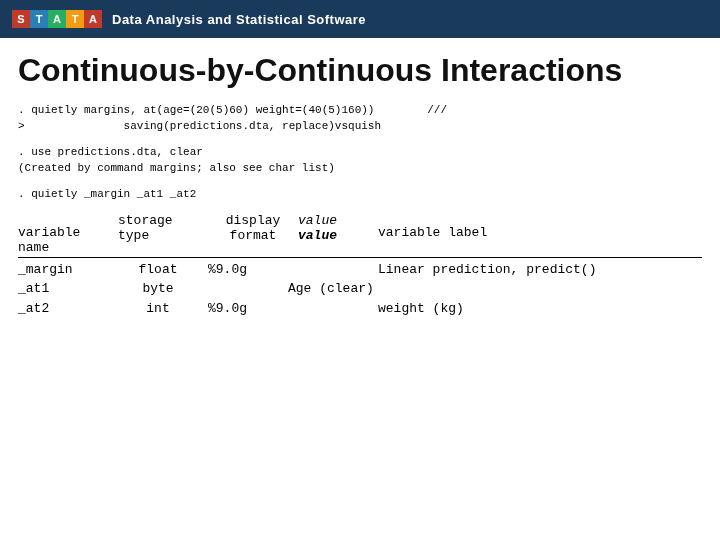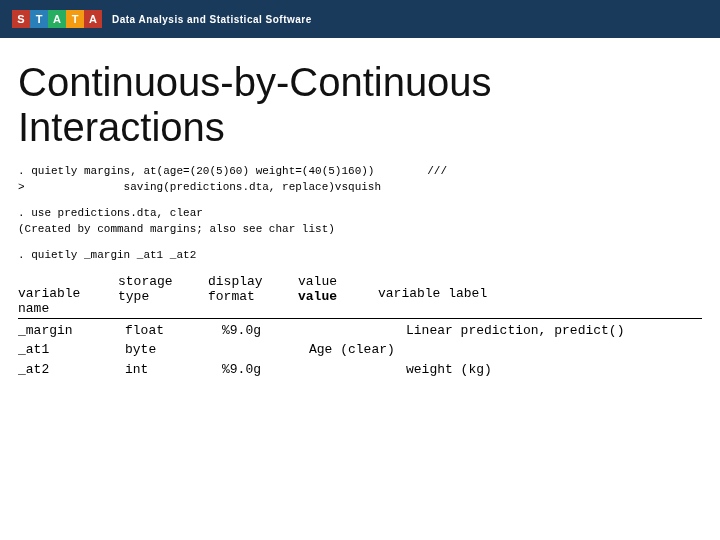--- a/index.html
+++ b/index.html
@@ -37,33 +37,32 @@
       font-size: 11px;
       color: white;
     }
     .logo-s { background: #c0392b; }
     .logo-t { background: #2980b9; }
     .logo-a1 { background: #27ae60; }
     .logo-a2 { background: #f39c12; }
 
     #header-text {
       color: #ffffff;
-      font-size: 10px;
+      font-size: 13px;
       font-weight: bold;
       letter-spacing: 0.5px;
     }
 
     
     #main-title {
-      font-size: 40px;
-      font-weight: normal;
+      font-size: 32px;
+      font-weight: bold;
       color: #111111;
       padding: 14px 18px 10px 18px;
       font-family: Arial, Helvetica, sans-serif;
-      margin-top: 8px;
     }
 
     
     #code-area {
       padding: 4px 18px 0 18px;
       font-family: 'Courier New', Courier, monospace;
       font-size: 11px;
       color: #000000;
       line-height: 1.45;
     }
@@ -89,31 +88,30 @@
       padding-bottom: 2px;
       color: #000;
     }
 
     .table-divider {
       border-top: 1.5px solid #000;
       margin-bottom: 2px;
     }
 
     .col-varname   { width: 100px; }
-    .col-storage   { width: 90px; text-align: left; padding-right: 10px; }
+    .col-storage   { width: 90px; text-align: center; padding-right: 10px; }
     .col-display   { width: 90px; }
-    .col-value     { width: 80px; }
+    .col-value     { width: 80px; font-style: italic; }
     .col-label     { flex: 1; }
 
     .table-header-row .col-storage { color: #000; }
 
     .data-row {
       display: flex;
       line-height: 1.5;
-      gap: 7px;
     }
 
     .data-row .varname { font-style: normal; }
   </style>
 </head>
 <body>
 
 <div id="header">
   <div id="stata-logo">
     <span class="logo-box logo-s">S</span>
@@ -144,21 +142,21 @@
   </div>
 
 </div>
 
 <div id="describe-table">
 
   <div class="table-header-row">
     <div class="col-varname" style="padding-top:12px;">variable name</div>
     <div class="col-storage" style="white-space:pre-line; text-align:left; padding-right:10px;">storage
 type</div>
-    <div class="col-display" style="white-space:pre-line;">display
+    <div class="col-display" style="white-space:pre-line;text-align:center;">display
 format</div>
     <div class="col-value" style="white-space:pre-line;">value
 <b>value</b></div>
     <div class="col-label" style="padding-top:12px;">variable label</div>
   </div>
 
   <div class="table-divider"></div>
 
   <div class="data-row">
     <div class="col-varname varname">_margin</div>

